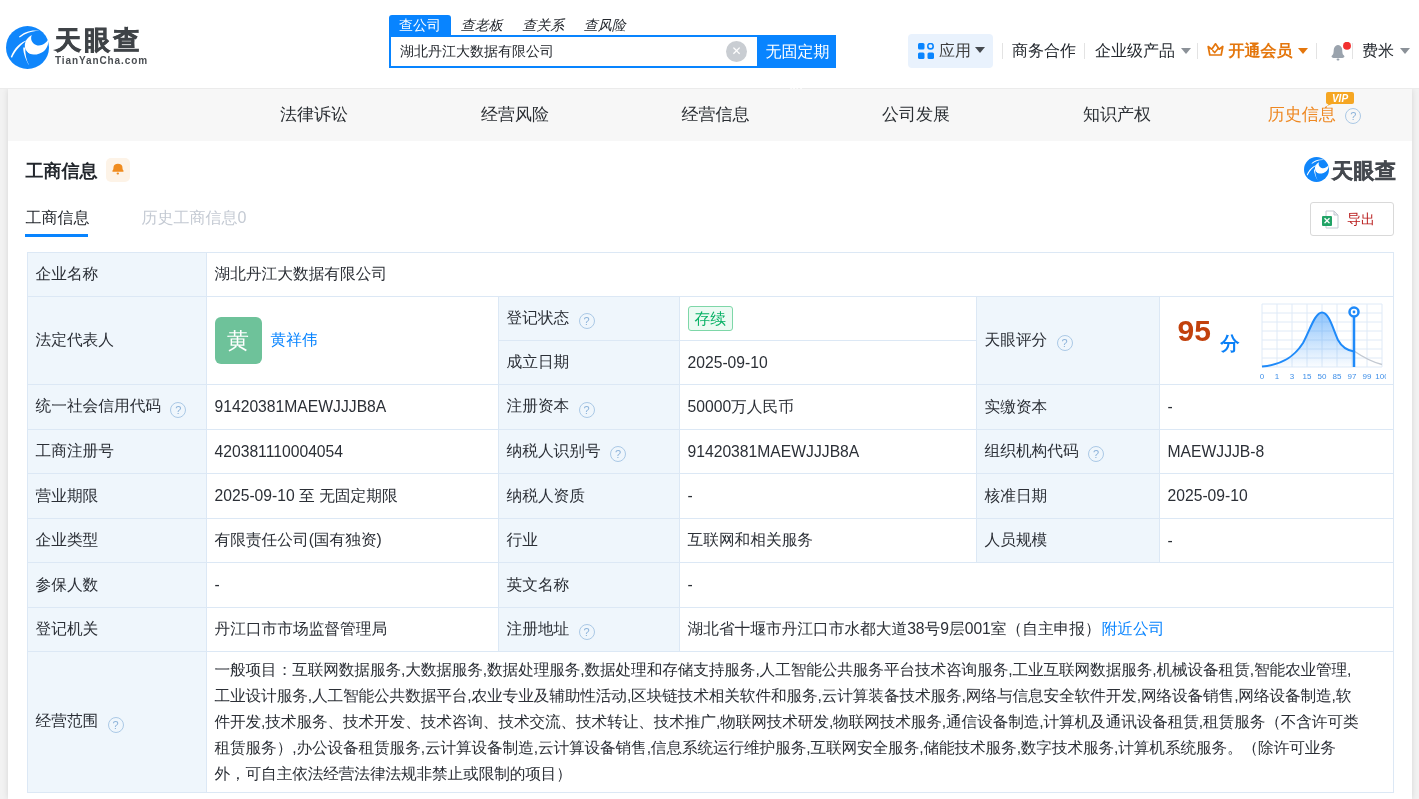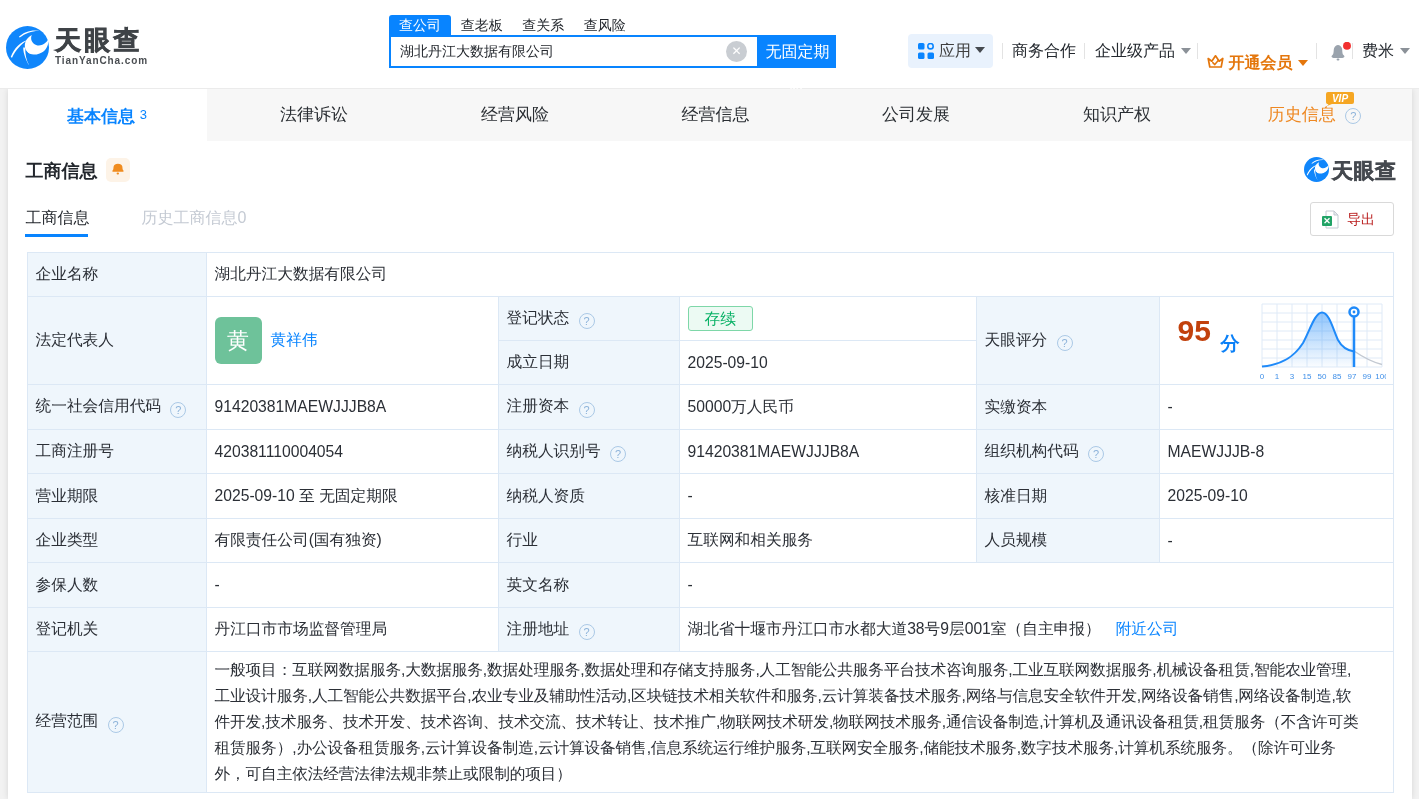--- a/index.html
+++ b/index.html
@@ -17,38 +17,38 @@
   border-radius:4px; background:linear-gradient(135deg,#e04a40,#c0181f);
   color:#fff; text-align:center; overflow:hidden; }
 .redbadge .l1 { margin-top:5px; font-size:15px; font-weight:bold; letter-spacing:3.6px;
   text-indent:3.6px; line-height:17px; }
 .redbadge .l2 { font-size:13.8px; letter-spacing:0px; line-height:17px; }
 
 .stabs { position:absolute; left:389px; top:15px; height:20px; }
 .stab { display:inline-block; vertical-align:top; height:20px; line-height:20px;
   font-size:14px; color:#23272d; text-align:center; }
 .stab.on { background:#0884ff; color:#fff; width:62px; border-radius:3px 3px 0 0; }
-.stab.off { width:61.5px; }
+.stab.off { width:61.5px;font-style:italic; }
 .sbox { position:absolute; left:389px; top:35px; width:370px; height:33px;
   border:2px solid #0884ff; background:#fff; line-height:29px; font-size:14px;
   color:#23272d; padding-left:9px; }
 .sclear { position:absolute; left:726px; top:41px; width:21px; height:21px;
   border-radius:50%; background:#c9cdd2; color:#fff; text-align:center;
   line-height:21px; font-size:12px; }
 .sbtn { position:absolute; left:759px; top:35px; width:77px; height:33px;
   background:#0884ff; color:#fff; font-size:16px; text-align:center; line-height:33px; }
 .chip { position:absolute; left:908px; top:34px; width:85px; height:34px;
   background:#e9f2fd; border-radius:4px; }
 .chip .txt { position:absolute; left:31px; top:7px; font-size:16px; color:#404040; }
 .hitem { position:absolute; top:41px; font-size:16px; color:#24292f; }
 .hsep { position:absolute; top:43px; width:1px; height:16px; background:#e3e3e3; }
 .caret { display:inline-block; width:0; height:0; border-left:5px solid transparent;
   border-right:5px solid transparent; border-top:6px solid #454a50;
   vertical-align:middle; margin-left:6px; margin-top:-2px; }
-.vip-orange { color:#e4760c; font-weight:bold;margin-top:12px; }
+.vip-orange { color:#e4760c; font-weight:bold; }
 
 .page { width:1419px; height:710px; background:#f2f2f2; overflow:hidden; }
 .container { width:1404px; height:710px; margin:0 auto; background:#fff;
   box-shadow:0 0 6px rgba(0,0,0,0.12); position:relative; }
 .navrow { width:1404px; height:52px; background:#f7f7f7; position:relative; }
 .ntab { position:absolute; top:0; height:52px; line-height:52px; text-align:center;
   font-size:17px; color:#2a2e33; }
 .ntab.act { background:#fff; color:#0884ff; font-weight:bold; }
 .content { position:relative; width:1404px; background:#fff; }
 .sectitle { position:absolute; left:18px; top:18px; font-size:18px; font-weight:bold;
@@ -69,21 +69,21 @@
   padding:2px 8px 2px 8px; color:#2b2f36; }
 td.lb { background:#eff6fc; color:#3d434b; padding-left:6.5px; }
 .qm { display:inline-block; width:16px; height:16px; line-height:15px; border-radius:50%;
   border:1px solid #abc9e6; color:#8db3da; font-size:11px; text-align:center;
   vertical-align:-2.5px; margin-left:5px; }
 a.blk { color:#0884ff; text-decoration:none; }
 .avatar { display:inline-block; width:47px; height:47px; border-radius:6px;
   background:#6ec29a; color:#fff; font-size:22px; text-align:center; line-height:47px;
   vertical-align:middle; }
 .avname { margin-left:9px; color:#0884ff; }
-.tag-g { display:inline-block; height:25px; line-height:23px; padding:0 16px;
+.tag-g { display:inline-block; height:25px; line-height:23px; padding:0 6px;
   border:1px solid #7ed7a8; border-radius:3px; background:#ecfaf3; color:#0ab267;
   font-size:15.7px; }
 .score95 { font-size:30px; font-weight:bold; color:#c2410c; }
 .scorefen { font-size:19px; font-weight:bold; color:#0b80f7; }
 </style>
 </head>
 <body>
 <div class="hdr">
   <svg class="logoc" width="43" height="43" viewBox="0 0 100 100">
     <circle cx="50" cy="50" r="50" fill="#1086fb"></circle>
@@ -128,21 +128,20 @@
   <svg style="position:absolute;left:1328px;top:42px" width="24" height="20" viewBox="0 0 24 20">
     <path d="M7 16 C3 16 3 14 4.5 13 C6 11.8 5.5 8 6 6.5 C6.7 4.2 8.3 3 10 3 C11.7 3 13.3 4.2 14 6.5 C14.5 8 14 11.8 15.5 13 C17 14 17 16 13 16 Z" fill="#9aa3ad"></path>
     <rect x="8.6" y="16.5" width="2.8" height="2" rx="1" fill="#9aa3ad"></rect>
     <circle cx="19" cy="3.8" r="4" fill="#f23030"></circle>
   </svg>
   <div class="hitem" style="left:1362px">费米<span class="caret" style="border-top-color:#8b9198"></span></div>
 </div>
 <div class="page">
 <div class="container">
   <div class="navrow">
-    <div class="ntab act" style="left:0;width:199px">基本信息 <span style="font-size:13px;font-weight:normal;vertical-align:3px">3</span></div>
     <div class="ntab" style="left:206px;width:201px">法律诉讼</div>
     <div class="ntab" style="left:407px;width:201px">经营风险</div>
     <div class="ntab" style="left:608px;width:200px">经营信息</div>
     <div class="ntab" style="left:808px;width:201px">公司发展</div>
     <div class="ntab" style="left:1009px;width:201px">知识产权</div>
     <div class="ntab" style="left:1210px;width:194px;color:#ee8822">历史信息
       <span class="qm" style="vertical-align:0">?</span>
       <svg style="position:absolute;left:107px;top:2px" width="30" height="15" viewBox="0 0 30 15">
         <path d="M3 1 h24 a2 2 0 0 1 2 2 v8 a2 2 0 0 1 -2 2 h-20 l-5 2 1.5 -2 a2 2 0 0 1 -2.5 -2 v-8 a2 2 0 0 1 2 -2 z" fill="#f5a623"></path>
         <text x="15" y="11" font-size="10" font-weight="bold" font-style="italic" fill="#fff" text-anchor="middle">VIP</text>
@@ -275,21 +274,21 @@
       <tr style="height:45px">
         <td class="lb">参保人数</td>
         <td>-</td>
         <td class="lb">英文名称</td>
         <td colspan="3">-</td>
       </tr>
       <tr style="height:44px">
         <td class="lb">登记机关</td>
         <td>丹江口市市场监督管理局</td>
         <td class="lb">注册地址 <span class="qm">?</span></td>
-        <td colspan="3">湖北省十堰市丹江口市水都大道38号9层001室（自主申报）<a class="blk" style="margin-left:15px">附近公司</a></td>
+        <td colspan="3">湖北省十堰市丹江口市水都大道38号9层001室（自主申报）<a class="blk" style="margin-left:1px">附近公司</a></td>
       </tr>
       <tr style="height:138px">
         <td class="lb">经营范围 <span class="qm">?</span></td>
         <td colspan="5" style="line-height:26px;padding-top:5px;padding-bottom:5px;letter-spacing:-0.15px">一般项目：互联网数据服务,大数据服务,数据处理服务,数据处理和存储支持服务,人工智能公共服务平台技术咨询服务,工业互联网数据服务,机械设备租赁,智能农业管理,<br>工业设计服务,人工智能公共数据平台,农业专业及辅助性活动,区块链技术相关软件和服务,云计算装备技术服务,网络与信息安全软件开发,网络设备销售,网络设备制造,软<br>件开发,技术服务、技术开发、技术咨询、技术交流、技术转让、技术推广,物联网技术研发,物联网技术服务,通信设备制造,计算机及通讯设备租赁,租赁服务（不含许可类<br>租赁服务）,办公设备租赁服务,云计算设备制造,云计算设备销售,信息系统运行维护服务,互联网安全服务,储能技术服务,数字技术服务,计算机系统服务。（除许可业务<br>外，可自主依法经营法律法规非禁止或限制的项目）</td>
       </tr>
     </tbody>
         </table>
   </div>
 </div>
 </div>

